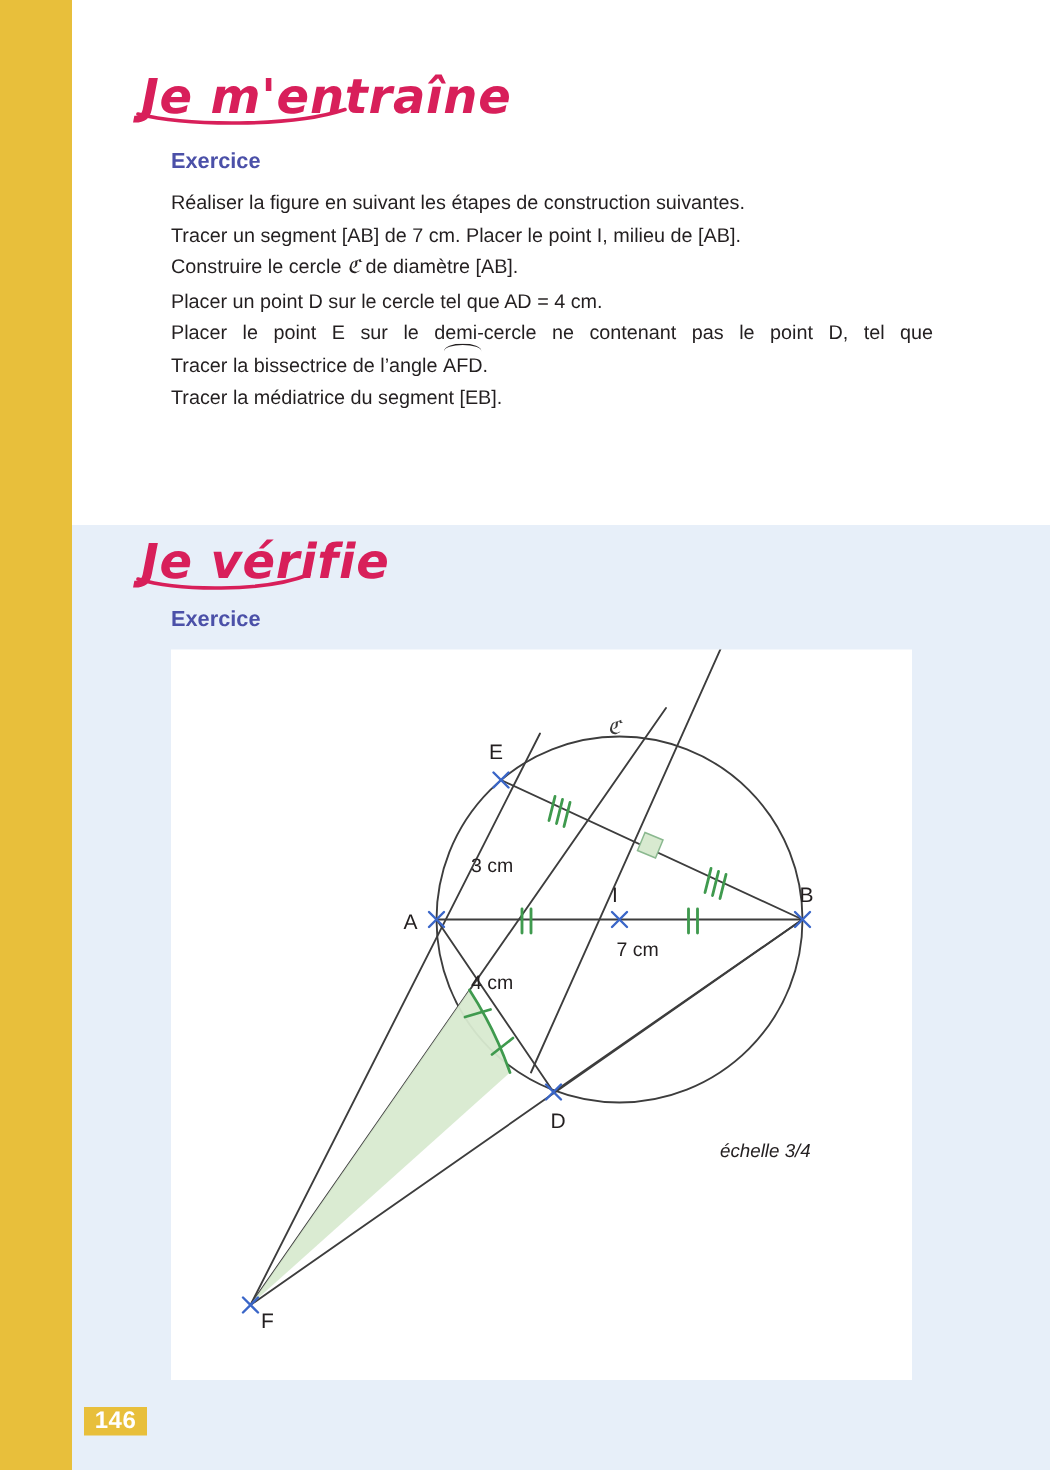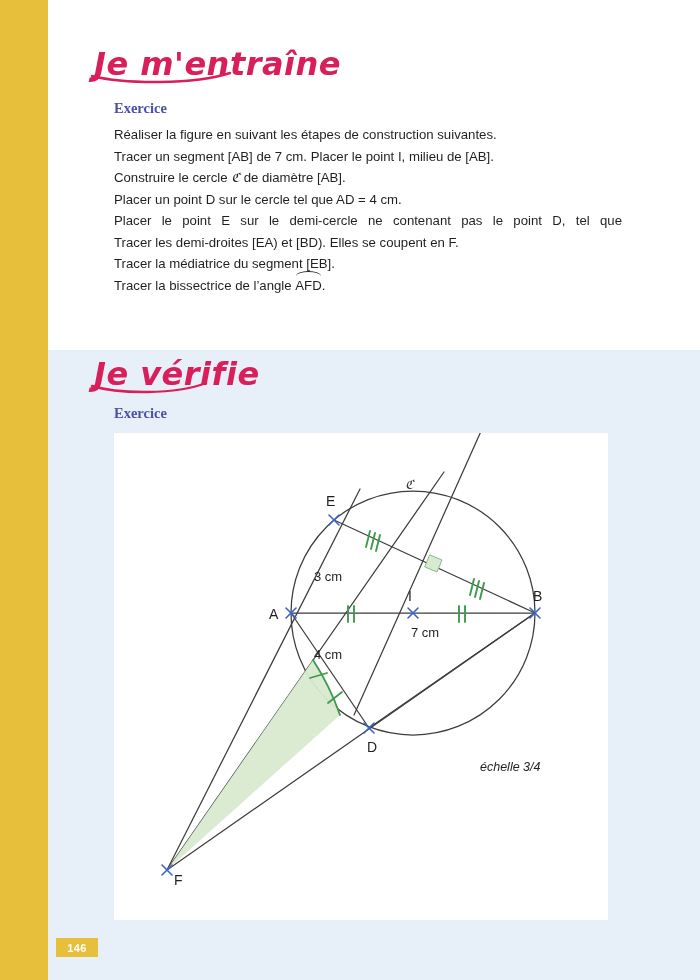--- a/index.html
+++ b/index.html
@@ -65,21 +65,21 @@
     top: 27px;
     width: 142px;
     height: 14px;
     overflow: visible;
   }
 
   
   .exo-title {
     position: absolute;
     color: #4b50a8;
-    font-family: Liberation Serif, serif;
+    font-family: Liberation Sans, sans-serif;
     font-weight: bold;
     font-size: 14.5px;
   }
 
   
   .body-text {
     position: absolute;
     color: #231f20;
     font-family: "Liberation Sans", sans-serif;
     font-size: 13.2px;
@@ -154,21 +154,21 @@
   .page-num {
     position: absolute;
     left: 56px;
     top: 938px;
     width: 42px;
     height: 19px;
     background: #e8bf3b;
     color: #ffffff;
     font-family: "Liberation Sans", sans-serif;
     font-weight: bold;
-    font-size: 11px;
+    font-size: 16px;
     display: flex;
     align-items: center;
     justify-content: center;
     letter-spacing: 0.3px;
   }
 </style>
 </head>
 <body>
 
 <div id="page">
@@ -185,23 +185,22 @@
   </div>
 
   <div class="exo-title" style="left:114px; top:100px;">Exercice</div>
 
   <div class="body-text" style="left:114px; top:124px;">
     <span class="line">Réaliser la figure en suivant les étapes de construction suivantes.</span>
     <span class="line">Tracer un segment [AB] de 7 cm. Placer le point I, milieu de [AB].</span>
     <span class="line">Construire le cercle&nbsp;<span class="script-c">ℭ</span>&nbsp;de diamètre [AB].</span>
     <span class="line">Placer un point D sur le cercle tel que AD = 4 cm.</span>
     <span class="line justified">Placer le point E sur le demi-cercle ne contenant pas le point D, tel que</span>
-    <span class="line">Tracer les demi-droites [EA) et [BD). Elles se coupent en F.</span>
+    <span class="line">Tracer la bissectrice de l’angle <span class="overarc">AFD</span>.</span>
     <span class="line">Tracer la médiatrice du segment [EB].</span>
-    <span class="line">Tracer la bissectrice de l’angle <span class="overarc">AFD</span>.</span>
   </div>
 
   <div class="rubric" style="left:94px; top:355px;">
     <span>Je vérifie</span>
     <svg class="swoosh" style="width:118px;" viewBox="0 0 118 14">
       <path d="M2,4 C28,12 86,13 116,1" stroke="#d81f5a" stroke-width="2.4" fill="none" stroke-linecap="round"></path>
     </svg>
   </div>
 
   <div class="exo-title" style="left:114px; top:405px;">Exercice</div>

